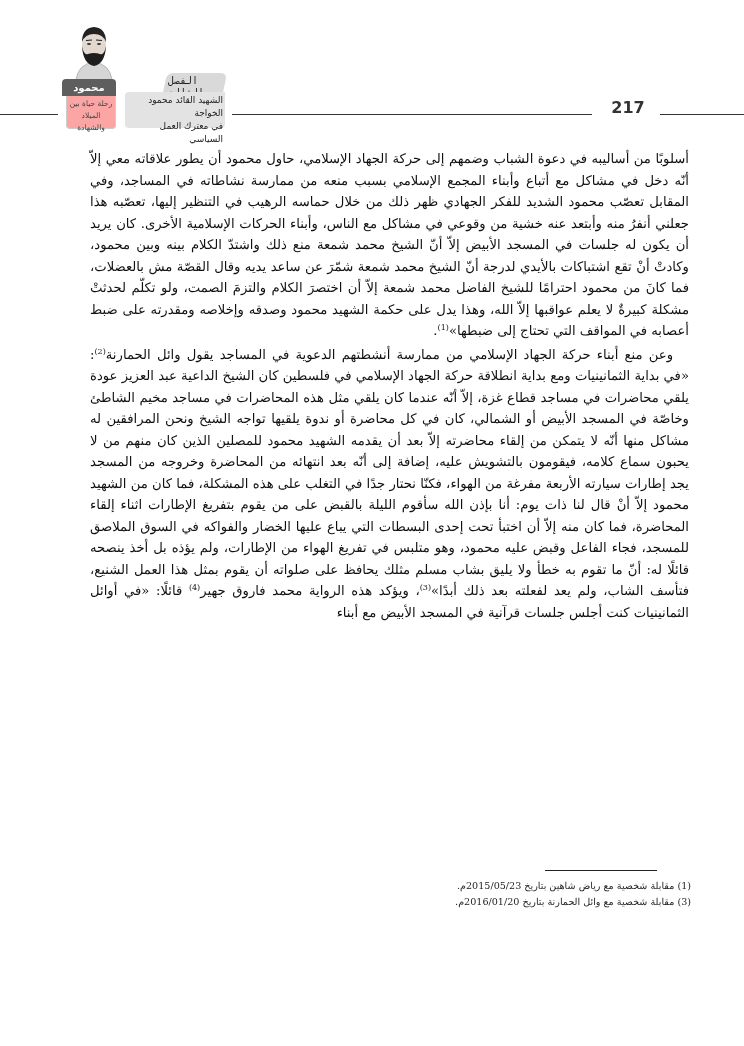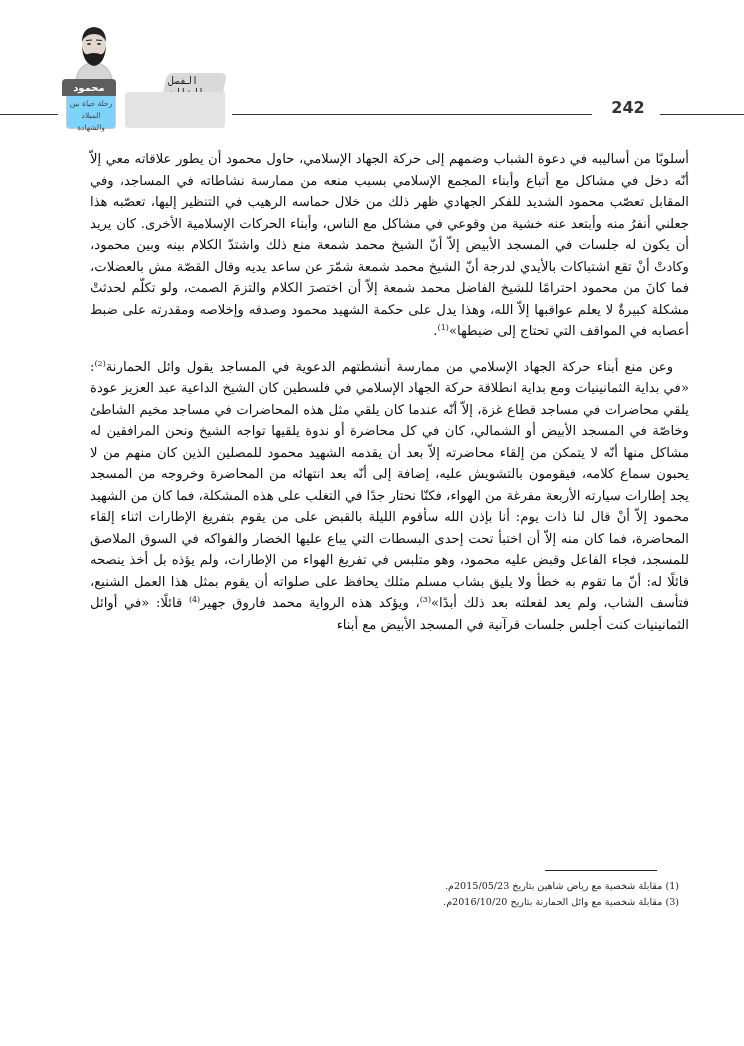--- a/index.html
+++ b/index.html
@@ -22,48 +22,52 @@
   .chapter-box { position:absolute; left:125px; top:92px; width:100px; height:36px;
                  background:#e3e3e3; border-radius:4px 0 4px 4px; }
   .chapter-title { position:absolute; left:128px; top:94px; width:95px; direction:rtl; text-align:right;
                    font-family:"DejaVu Sans", sans-serif; font-size:9px; line-height:13px; color:#222; }
 
   .portrait { position:absolute; left:72px; top:24px; width:44px; height:56px; }
   .name-banner { position:absolute; left:62px; top:79px; width:54px; height:17px; background:#5e5e5e;
                  border-radius:4px 4px 0 0; color:#fff; direction:rtl; text-align:center;
                  font-family:"DejaVu Sans", sans-serif; font-size:10px; font-weight:bold; line-height:17px; }
   .bio-box { position:absolute; left:66px; top:96px; width:48px; height:30px; border:1px solid #ccc;
-             border-top:none; border-radius:0 0 4px 4px; background:#7dd3fc; direction:rtl; text-align:center;
+             border-top:none; border-radius:0 0 4px 4px; background:#fca5a5; direction:rtl; text-align:center;
              font-family:"DejaVu Sans", sans-serif; font-size:7.5px; line-height:12px; color:#444; padding-top:2px; }
 
   
   .body-text { position:absolute; left:90px; width:599px; top:148px; direction:rtl; text-align:justify;
                font-size:13.2px; line-height:21.5px; color:#111; }
   .body-text p { margin:0; text-align-last:right; }
-  .body-text p.indent { text-indent:16px; margin-top:14px; }
+  .body-text p.indent { text-indent:16px; margin-top:2px; }
   sup { font-size:8px; line-height:0; }
 
   .fn-sep { position:absolute; left:545px; top:870px; width:112px; height:1px; background:#222; }
-  .footnotes { position:absolute; left:92px; width:599px; top:878px; direction:rtl; text-align:justify;
+  .footnotes { position:absolute; left:104px; width:599px; top:878px; direction:rtl; text-align:justify;
                font-size:9.6px; line-height:15.5px; color:#222; }
   .footnotes div { padding-right:12px; }
 </style>
 </head>
 <body>
 
 <div class="page">
 
   <div class="hdr-line l1"></div>
   <div class="hdr-line l2"></div>
   <div class="hdr-line l3"></div>
-  <div class="page-num">242</div>
+  <div class="page-num">217</div>
 
   <div class="chapter-tab"></div>
   <div class="chapter-label">الفصل الثالث</div>
   <div class="chapter-box"></div>
+  <div class="chapter-title">
+    <div>الشهيد القائد محمود الخواجة</div>
+    <div>في معترك العمل السياسي</div>
+  </div>
 
   <svg class="portrait" viewBox="0 0 44 56">
     <path d="M4 56 Q6 40 22 38 Q38 40 40 56 Z" fill="#d6d6d6" stroke="#999" stroke-width="0.6"></path>
     <ellipse cx="22" cy="22" rx="12" ry="17" fill="#e2d8cf"></ellipse>
     <path d="M10 18 Q10 4 22 3 Q34 4 34 18 Q31 10 22 10 Q13 10 10 18 Z" fill="#222"></path>
     <path d="M10 22 Q11 40 22 42 Q33 40 34 22 Q32 32 28 30 Q22 28 16 30 Q12 32 10 22 Z" fill="#1e1e1e"></path>
     <ellipse cx="17" cy="20" rx="2" ry="1.1" fill="#333"></ellipse>
     <ellipse cx="27" cy="20" rx="2" ry="1.1" fill="#333"></ellipse>
     <path d="M14 16.5 L20 16 M24 16 L30 16.5" stroke="#222" stroke-width="1.2"></path>
   </svg>
@@ -74,15 +78,15 @@
   </div>
 
   <div class="body-text">
     <p><span>أسلوبًا من أساليبه في دعوة الشباب وضمهم إلى حركة الجهاد الإسلامي، حاول محمود أن يطور علاقاته معي إلاّ أنّه دخل في مشاكل مع أتباع وأبناء المجمع الإسلامي بسبب منعه من ممارسة نشاطاته في المساجد، وفي المقابل تعصّب محمود الشديد للفكر الجهادي ظهر ذلك من خلال حماسه الرهيب في التنظير إليها، تعصّبه هذا جعلني أنفرُ منه وأبتعد عنه خشية من وقوعي في مشاكل مع الناس، وأبناء الحركات الإسلامية الأخرى. كان يريد أن يكون له جلسات في المسجد الأبيض إلاّ أنّ الشيخ محمد شمعة منع ذلك واشتدّ الكلام بينه وبين محمود، وكادتْ أنْ تقع اشتباكات بالأيدي لدرجة أنّ الشيخ محمد شمعة شمّرَ عن ساعد يديه وقال القصّة مش بالعضلات، فما كانَ من محمود احترامًا للشيخ الفاضل محمد شمعة إلاّ أن اختصرَ الكلام والتزمَ الصمت، ولو تكلّم لحدثتْ مشكلة كبيرةٌ لا يعلم عواقبها إلاّ الله، وهذا يدل على حكمة الشهيد محمود وصدقه وإخلاصه ومقدرته على ضبط أعصابه في المواقف التي تحتاج إلى ضبطها»</span><sup>(1)</sup><span>.</span></p>
     <p class="indent"><span>وعن منع أبناء حركة الجهاد الإسلامي من ممارسة أنشطتهم الدعوية في المساجد يقول وائل الحمارنة</span><sup>(2)</sup><span>: «في بداية الثمانينيات ومع بداية انطلاقة حركة الجهاد الإسلامي في فلسطين كان الشيخ الداعية عبد العزيز عودة يلقي محاضرات في مساجد قطاع غزة، إلاّ أنّه عندما كان يلقي مثل هذه المحاضرات في مساجد مخيم الشاطئ وخاصّة في المسجد الأبيض أو الشمالي، كان في كل محاضرة أو ندوة يلقيها تواجه الشيخ ونحن المرافقين له مشاكل منها أنّه لا يتمكن من إلقاء محاضرته إلاّ بعد أن يقدمه الشهيد محمود للمصلين الذين كان منهم من لا يحبون سماع كلامه، فيقومون بالتشويش عليه، إضافة إلى أنّه بعد انتهائه من المحاضرة وخروجه من المسجد يجد إطارات سيارته الأربعة مفرغة من الهواء، فكنّا نحتار جدًا في التغلب على هذه المشكلة، فما كان من الشهيد محمود إلاّ أنْ قال لنا ذات يوم: أنا بإذن الله سأقوم الليلة بالقبض على من يقوم بتفريغ الإطارات اثناء إلقاء المحاضرة، فما كان منه إلاّ أن اختبأ تحت إحدى البسطات التي يباع عليها الخضار والفواكه في السوق الملاصق للمسجد، فجاء الفاعل وقبض عليه محمود، وهو متلبس في تفريغ الهواء من الإطارات، ولم يؤذه بل أخذ ينصحه قائلًا له: أنّ ما تقوم به خطأ ولا يليق بشاب مسلم مثلك يحافظ على صلواته أن يقوم بمثل هذا العمل الشنيع، فتأسف الشاب، ولم يعد لفعلته بعد ذلك أبدًا»</span><sup>(3)</sup><span>، ويؤكد هذه الرواية محمد فاروق جهير</span><sup>(4)</sup><span> قائلًا: «في أوائل الثمانينيات كنت أجلس جلسات قرآنية في المسجد الأبيض مع أبناء</span></p>
   </div>
 
   <div class="fn-sep"></div>
   <div class="footnotes">
     <div>(1) مقابلة شخصية مع رياض شاهين بتاريخ 2015/05/23م.</div>
-    <div>(3) مقابلة شخصية مع وائل الحمارنة بتاريخ 2016/10/20م.</div>
+    <div>(3) مقابلة شخصية مع وائل الحمارنة بتاريخ 2016/01/20م.</div>
   </div>
 </div>
 
 </body></html>

